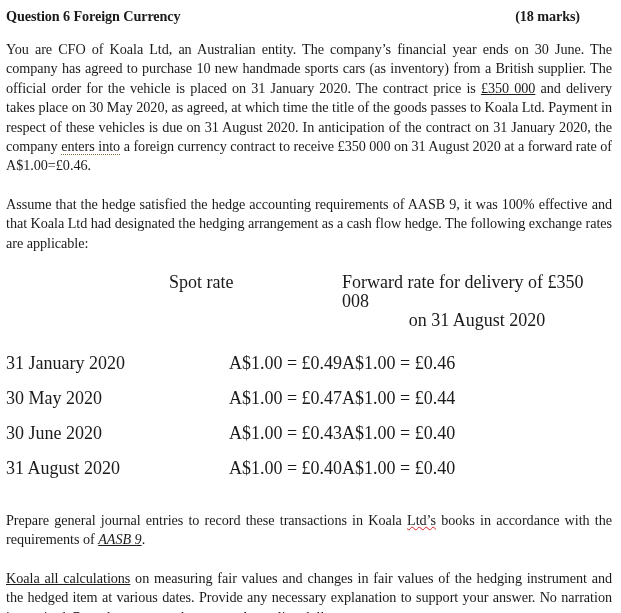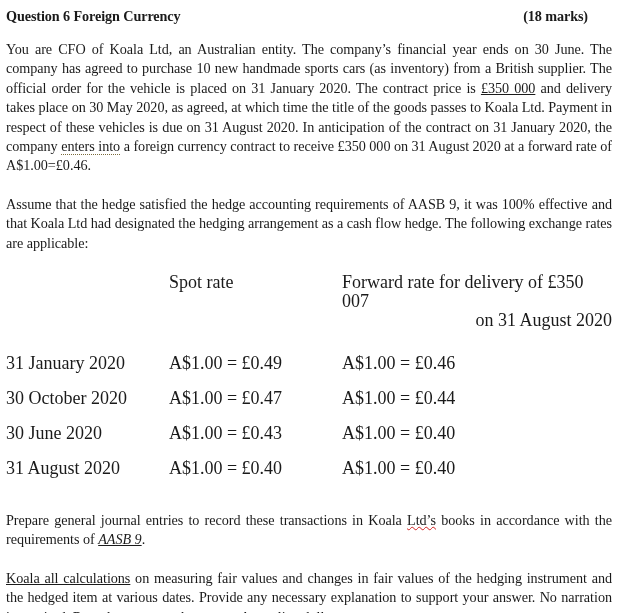--- a/index.html
+++ b/index.html
@@ -30,21 +30,21 @@
     justify-content: space-between;
     align-items: baseline;
     font-weight: bold;
     font-size: 14.2px;
     letter-spacing: -0.1px;
     padding-top: 8px;
   }
   .heading-title { white-space: nowrap; }
   .heading-marks {
     white-space: nowrap;
-    margin-right: 24px;
+    margin-right: 32px;
   }
 
   
   .para {
     font-size: 14.2px;
     line-height: 19.4px;
     text-align: justify;
     text-justify: inter-word;
     margin: 0;
     letter-spacing: -0.05px;
@@ -88,27 +88,27 @@
   .col-date   { width: 160px; text-align: left; }
   .col-spot   { width: 170px; text-align: left; }
   .col-fwd    { width: 265px; text-align: left; }
 
   .hdr-spot {
     text-align: left;
     padding-left: 26px;
   }
   .hdr-fwd-l1 { text-align: left; }
   .hdr-fwd-l2 {
-    text-align: right;
+    text-align: center;
     padding-left: 61px;
     padding-top: 19px;
   }
   .row-gap td { height: 24px; }
   .rate-row td { height: 35px; }
-  .cell-spot { padding-left: 24px; }
+  .cell-spot { padding-left: 24px; text-align: right; }
   .cell-fwd  { padding-left: 61px; }
 
   
   .required-head {
     font-weight: bold;
     font-size: 14.2px;
     margin-top: 24px;
   }
   .para.p3 { margin-top: 17px; }
   .para.p4 { margin-top: 19px; }
@@ -130,41 +130,41 @@
   <table class="rates">
     <colgroup>
       <col class="col-date">
         <col class="col-spot">
         <col class="col-fwd">
     </colgroup>
     <thead>
       <tr>
         <th></th>
         <th class="hdr-spot">Spot rate</th>
-        <th class="hdr-fwd-l1">Forward rate for delivery of £350 007</th>
+        <th class="hdr-fwd-l1">Forward rate for delivery of £350 008</th>
       </tr>
       <tr>
         <th></th>
         <th></th>
         <th class="hdr-fwd-l2">on 31 August 2020</th>
       </tr>
       <tr class="row-gap">
         <td></td>
         <td></td>
         <td></td>
       </tr>
     </thead>
     <tbody>
       <tr class="rate-row">
         <td>31 January 2020</td>
         <td class="cell-spot">A$1.00 = £0.49</td>
         <td class="cell-fwd">A$1.00 = £0.46</td>
       </tr>
       <tr class="rate-row">
-        <td>30 October 2020</td>
+        <td>30 May 2020</td>
         <td class="cell-spot">A$1.00 = £0.47</td>
         <td class="cell-fwd">A$1.00 = £0.44</td>
       </tr>
       <tr class="rate-row">
         <td>30 June 2020</td>
         <td class="cell-spot">A$1.00 = £0.43</td>
         <td class="cell-fwd">A$1.00 = £0.40</td>
       </tr>
       <tr class="rate-row">
         <td>31 August 2020</td>

